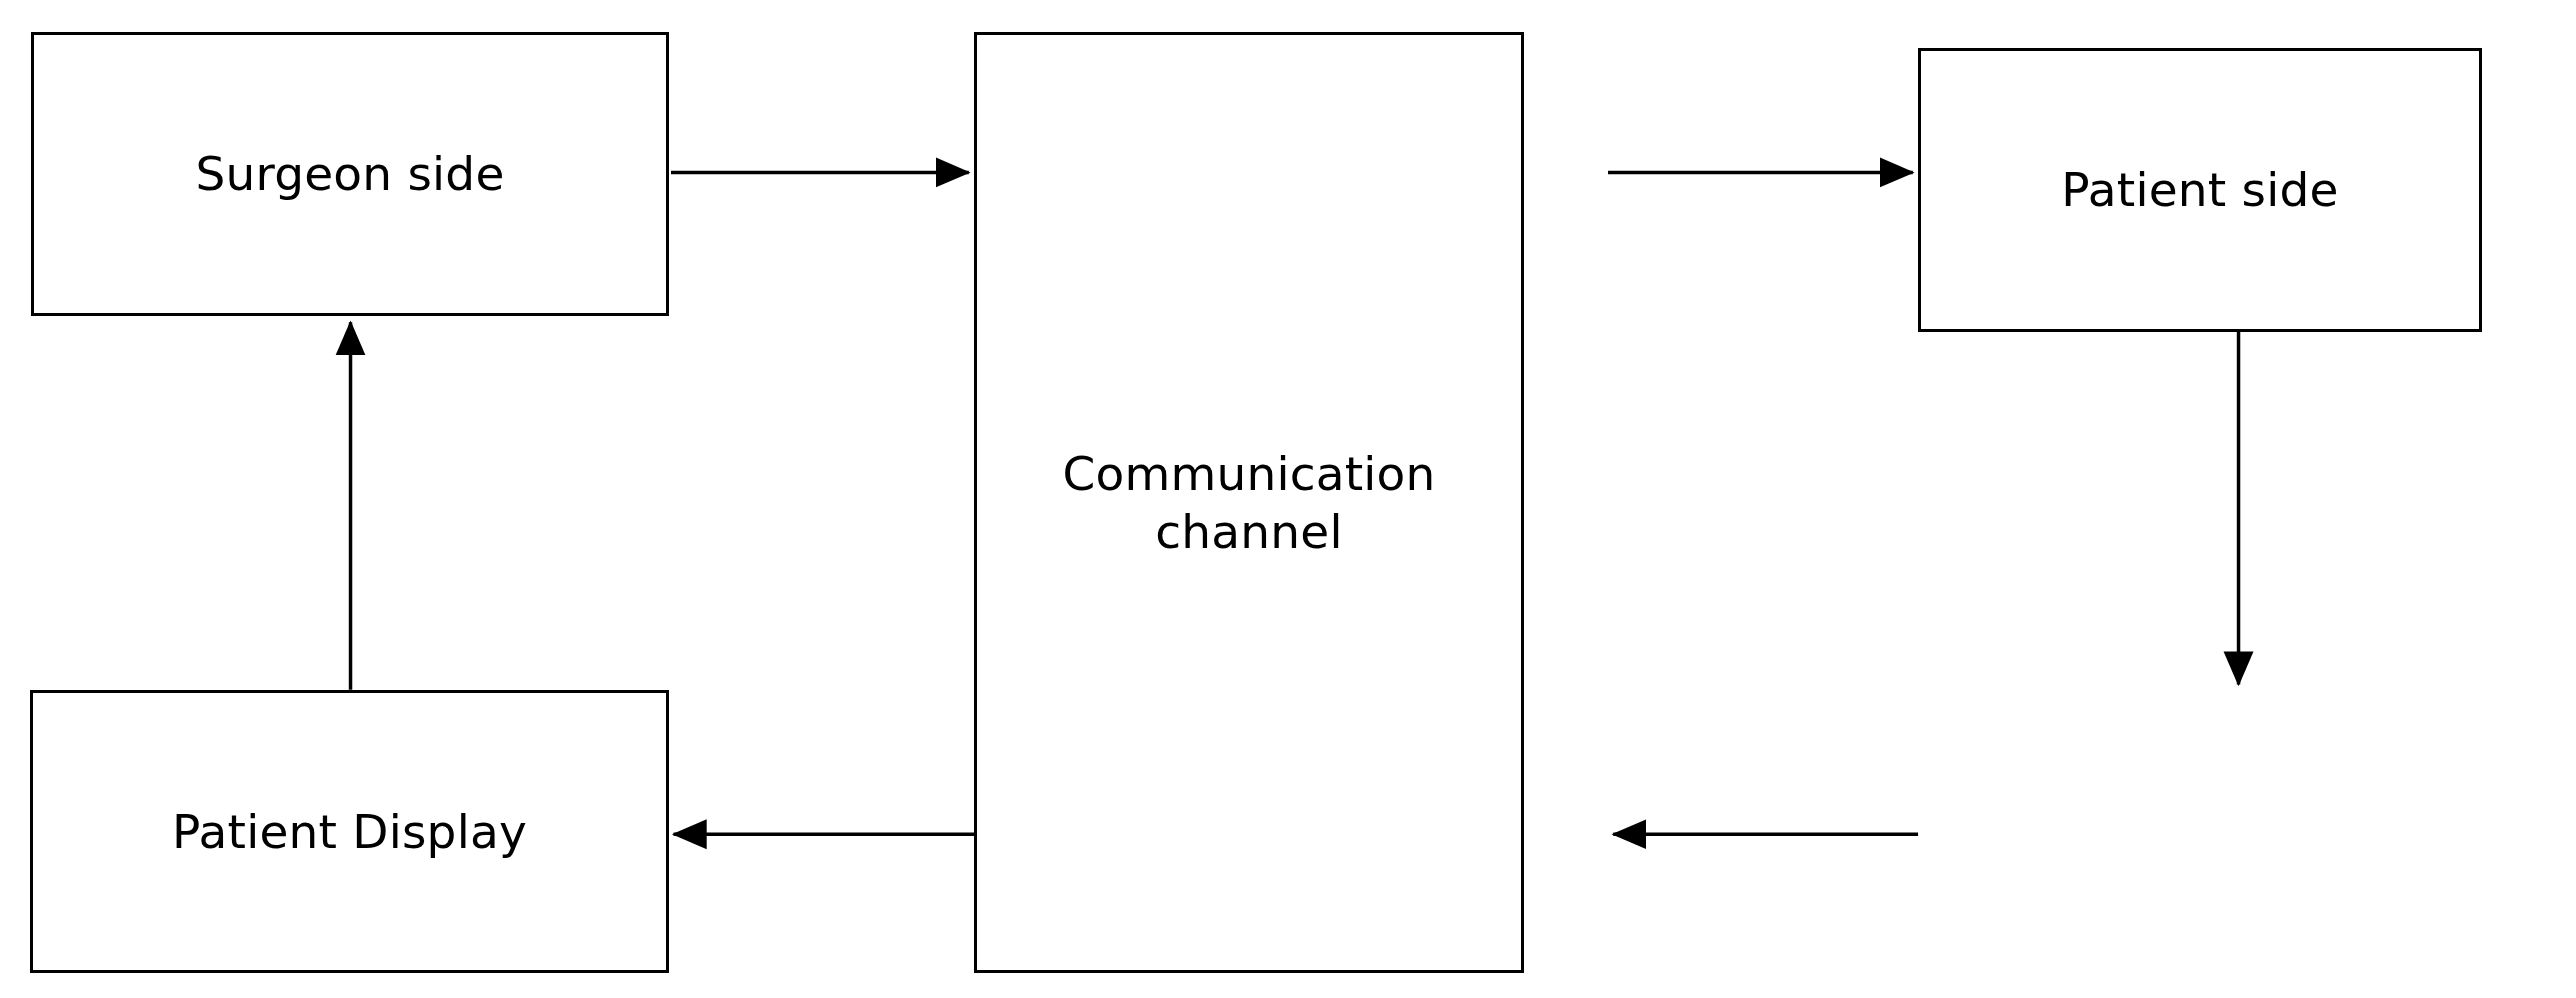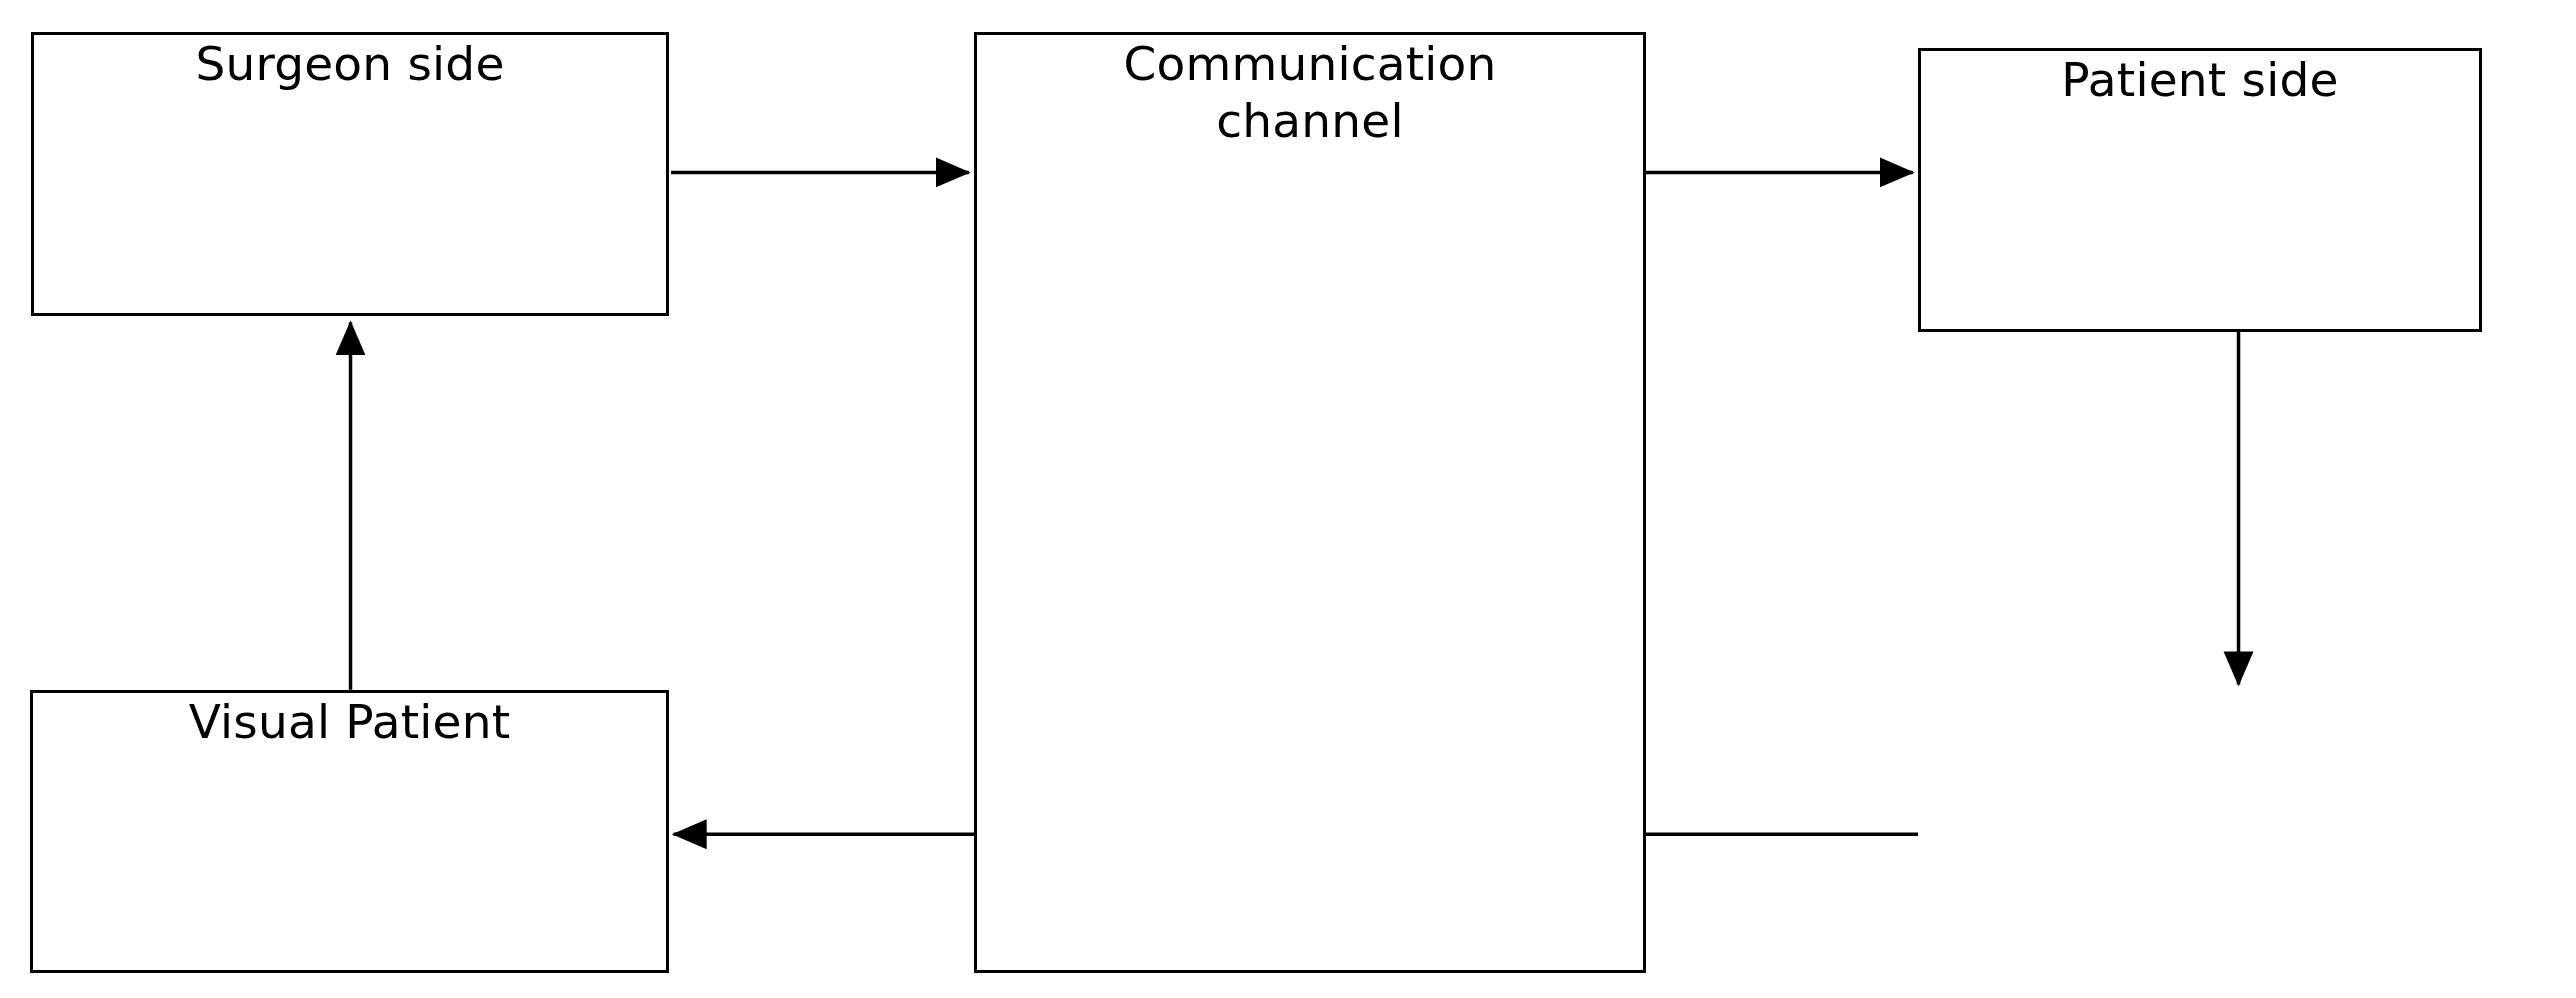--- a/index.html
+++ b/index.html
@@ -23,38 +23,38 @@
     top: 0;
     width: 2576px;
     height: 998px;
   }
   .node-box {
     position: absolute;
     box-sizing: border-box;
     border: 3.5px solid #000000;
     background: #ffffff;
     display: flex;
-    align-items: flex-start;
+    align-items: center;
     justify-content: center;
     text-align: center;
     z-index: 2;
   }
   .node-label {
     font-family: "DejaVu Sans", sans-serif;
     font-size: 47px;
     font-weight: 400;
     color: #000000;
     line-height: 1.22;
     white-space: pre-line;
     letter-spacing: 0.2px;
   }
   
   #node-surgeon-side      { left: 31px;   top: 32px;  width: 638px; height: 284px; }
   #node-visual-display    { left: 30px;   top: 690px; width: 639px; height: 283px; }
-  #node-communication     { left: 974px; top: 32px;  width: 672px; height: 941px; }
+  #node-communication     { left: 974px; top: 32px;  width: 550px; height: 941px; }
   #node-patient-side      { left: 1918px; top: 48px;  width: 564px; height: 284px; }
   #node-camera            { left: 1918px; top: 690px; width: 638px; height: 283px; }
 </style>
 </head>
 <body>
 
 <div id="canvas">
 
   <svg id="diagram-svg" viewBox="0 0 2957 1146" xmlns="http://www.w3.org/2000/svg">
     <defs>
@@ -94,17 +94,17 @@
     <span class="node-label">Communication
 channel</span>
   </div>
 
   <div class="node-box" id="node-patient-side">
     <span class="node-label">Patient side</span>
   </div>
 
 
   <div class="node-box" id="node-visual-display">
-    <span class="node-label">Visual Patient</span>
+    <span class="node-label">Patient Display</span>
   </div>
 
 </div>
 
 
 </body></html>

